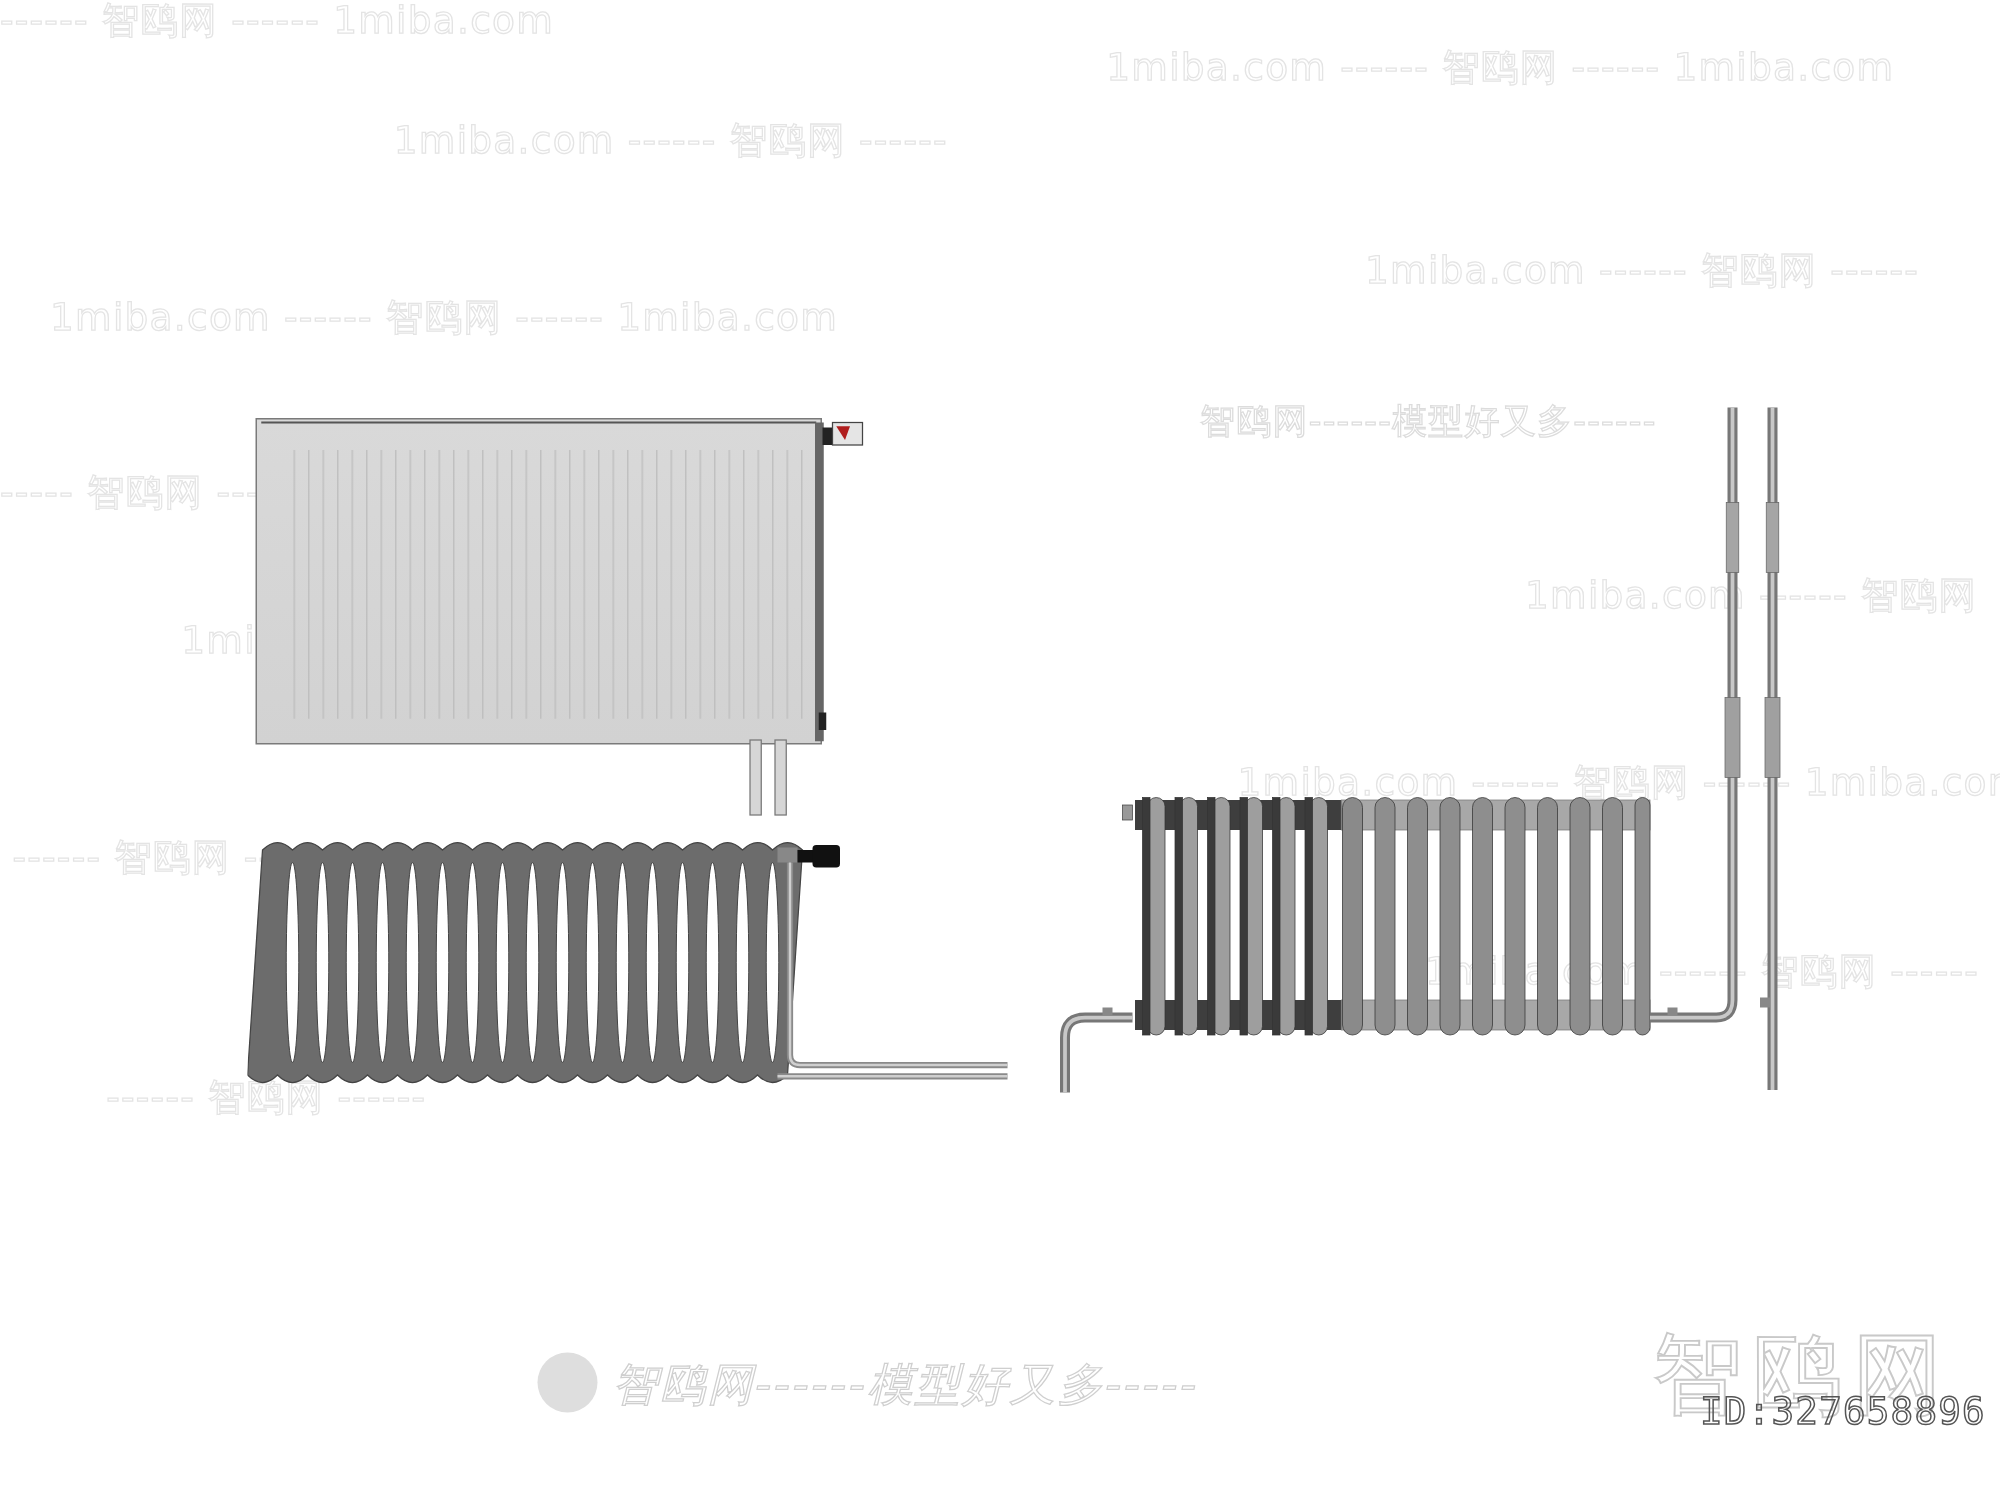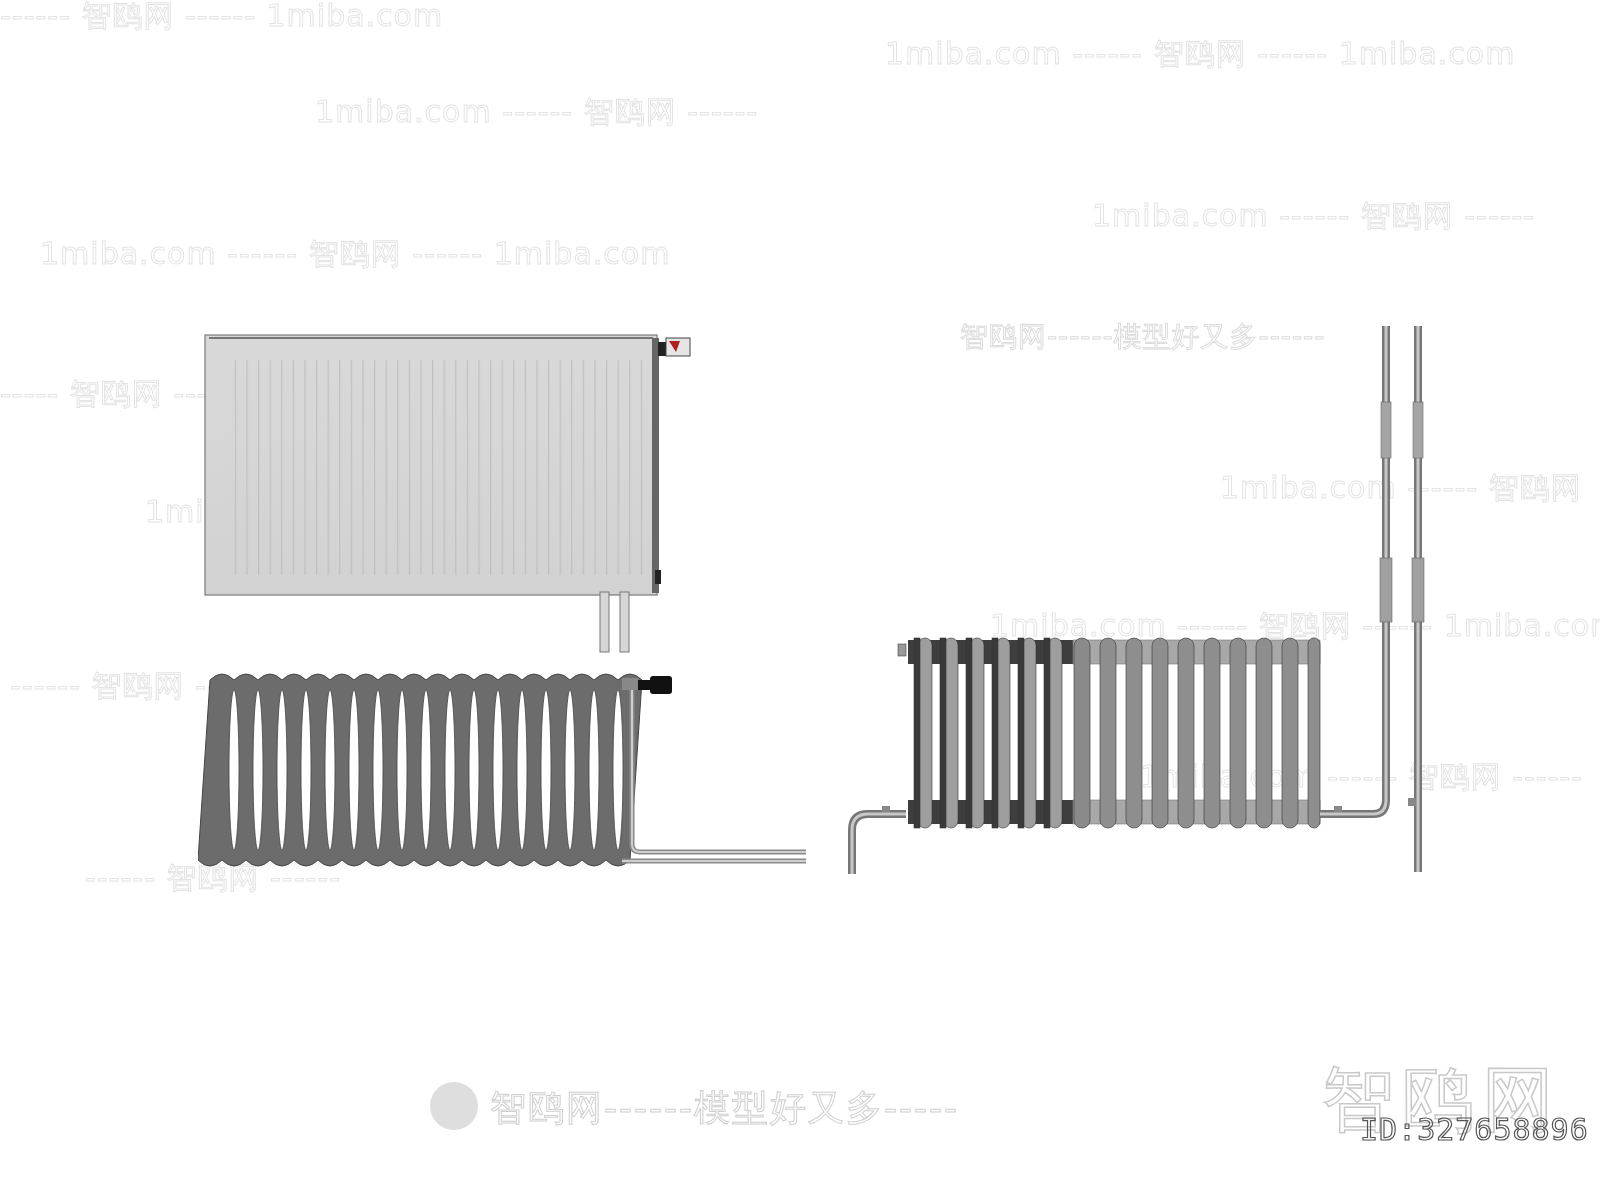--- a/index.html
+++ b/index.html
@@ -21,38 +21,38 @@
     position: absolute; left: 1360px; top: 1112px; font-size: 30px;
     color: transparent; -webkit-text-stroke: 1.2px #555; letter-spacing: 1px;
     font-family: "DejaVu Sans Mono", monospace; white-space: nowrap;
   }
   .footer-logo {
     position: absolute; left: 430px; top: 1082px; width: 48px; height: 48px; border-radius: 50%;
     background: #dedede;
   }
   .footer-text {
     position: absolute; left: 490px; top: 1084px; font-size: 36px; color: transparent;
-    -webkit-text-stroke: 1px #cfcfcf; white-space: nowrap; letter-spacing: 2px;
+    -webkit-text-stroke: 1px #cfcfcf; white-space: nowrap; letter-spacing: 2px; font-style: italic;
   }
   .model { position: absolute; }
   svg { display: block; }
 </style>
 </head>
 <body>
 
 <div>
   <div class="wm" style="left:0;top:-4px">------ 智鸥网 ------  1miba.com</div>
   <div class="wm" style="left:885px;top:34px">1miba.com ------  智鸥网 ------ 1miba.com</div>
   <div class="wm" style="left:315px;top:92px">1miba.com ------ 智鸥网 ------</div>
   <div class="wm" style="left:1092px;top:196px">1miba.com ------ 智鸥网 ------</div>
   <div class="wm" style="left:40px;top:234px">1miba.com ------ 智鸥网 ------ 1miba.com</div>
   <div class="wm big" style="left:960px;top:318px">智鸥网------模型好又多------</div>
   <div class="wm" style="left:0;top:374px">----- 智鸥网 ------ 1miba.com</div>
   <div class="wm" style="left:145px;top:492px">1miba.com ------ 智鸥网 ------</div>
-  <div class="wm" style="left:1220px;top:468px">1miba.com ------ 智鸥网</div>
+  <div class="wm" style="left:1220px;top:456px">1miba.com ------ 智鸥网</div>
   <div class="wm" style="left:990px;top:606px">1miba.com ------ 智鸥网 ------ 1miba.com</div>
   <div class="wm" style="left:10px;top:666px">------ 智鸥网 ------</div>
   <div class="wm" style="left:1140px;top:757px">1miba.com ------ 智鸥网 ------</div>
   <div class="wm" style="left:85px;top:858px">------ 智鸥网 ------</div>
 </div>
 
 <div class="model" style="left:200px;top:330px">
   <svg width="500" height="330" viewBox="0 0 500 330">
     <defs>
       <linearGradient id="pg" x1="0" y1="0" x2="0" y2="1">

